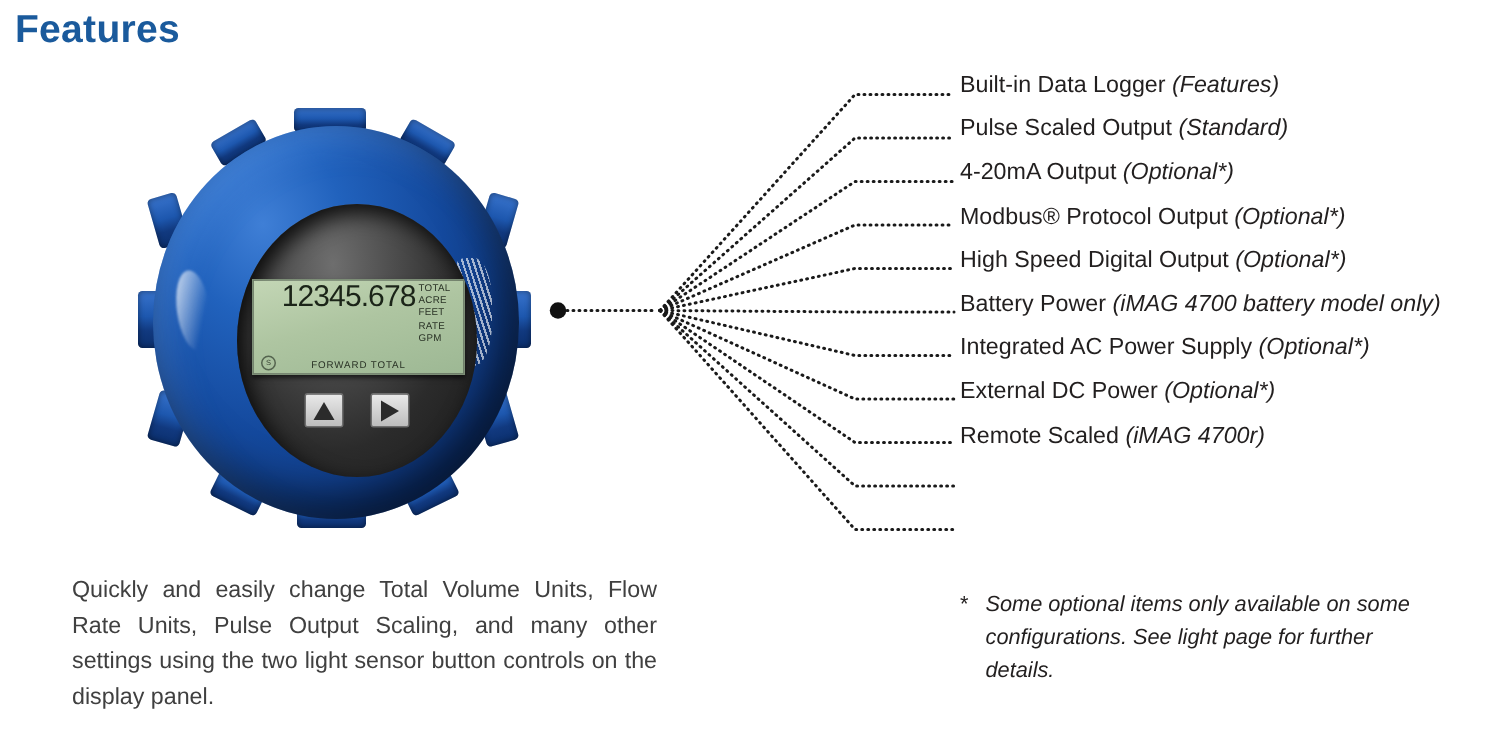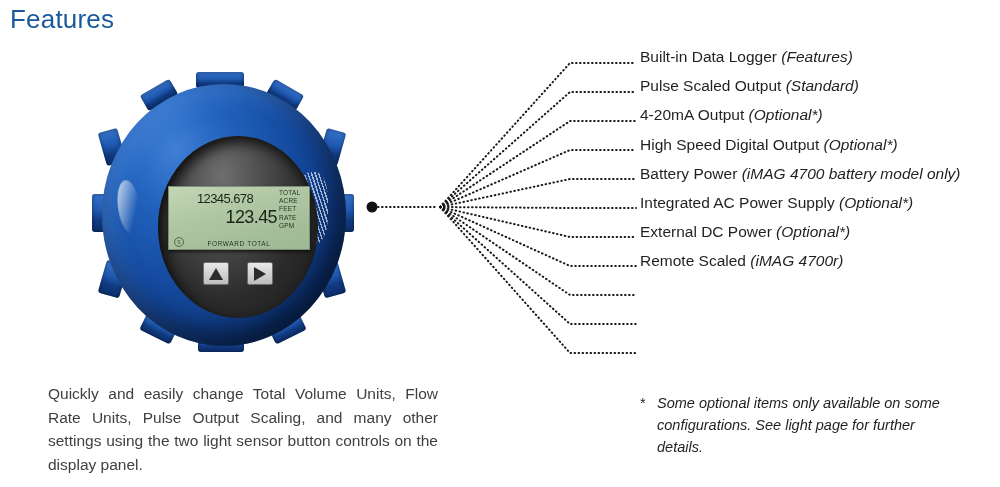--- a/index.html
+++ b/index.html
@@ -15,21 +15,21 @@
     font-family: "Liberation Sans", sans-serif;
     color: #231f20;
   }
 
   
   #features-heading {
     position: absolute;
     left: 10px;
     top: 4px;
     font-size: 26px;
-    font-weight: normal;
+    font-weight: bold;
     color: #1a5a9c;
     letter-spacing: 0.2px;
   }
 
   
   #meter-figure {
     position: absolute;
     left: 88px;
     top: 72px;
     width: 272px;
@@ -84,26 +84,26 @@
   .lcd-main-row {
     position: absolute;
     left: 4px;
     top: 2px;
     width: 132px;
     display: flex;
     align-items: flex-start;
   }
   .lcd-total {
     font-family: "Liberation Sans", sans-serif;
-    font-size: 13px;
+    font-size: 20px;
     color: #1b2418;
     letter-spacing: -0.6px;
     line-height: 19px;
     width: 104px;
-    text-align: center;
+    text-align: right;
   }
   .lcd-rate {
     font-family: "Liberation Sans", sans-serif;
     font-size: 18px;
     color: #1b2418;
     letter-spacing: -0.6px;
     line-height: 19px;
     width: 104px;
     text-align: right;
     position: absolute;
@@ -279,21 +279,20 @@
   <div class="meter-outer">
     <div class="spec spec-l"></div>
     <div class="spec spec-r"></div>
 
     <div class="meter-bezel">
 
       <div class="lcd-window">
         <div class="lcd-main-row">
           <div class="lcd-total">12345.678</div>
         </div>
-        <div class="lcd-rate">123.45</div>
 
         <div class="lcd-units">
           <div>TOTAL</div>
           <div>ACRE</div>
           <div>FEET</div>
           <div>RATE</div>
           <div>GPM</div>
         </div>
 
         <div class="lcd-badge">S</div>
@@ -338,20 +337,24 @@
   </div>
   <div class="feature-row">
     <span>Pulse Scaled Output</span>
     <span class="qual">(Standard)</span>
   </div>
   <div class="feature-row">
     <span>4-20mA Output</span>
     <span class="qual">(Optional*)</span>
   </div>
   <div class="feature-row">
+    <span>Modbus® Protocol Output</span>
+    <span class="qual">(Optional*)</span>
+  </div>
+  <div class="feature-row">
     <span>High Speed Digital Output</span>
     <span class="qual">(Optional*)</span>
   </div>
   <div class="feature-row">
     <span>Battery Power</span>
     <span class="qual">(iMAG 4700 battery model only)</span>
   </div>
   <div class="feature-row">
     <span>Integrated AC Power Supply</span>
     <span class="qual">(Optional*)</span>

